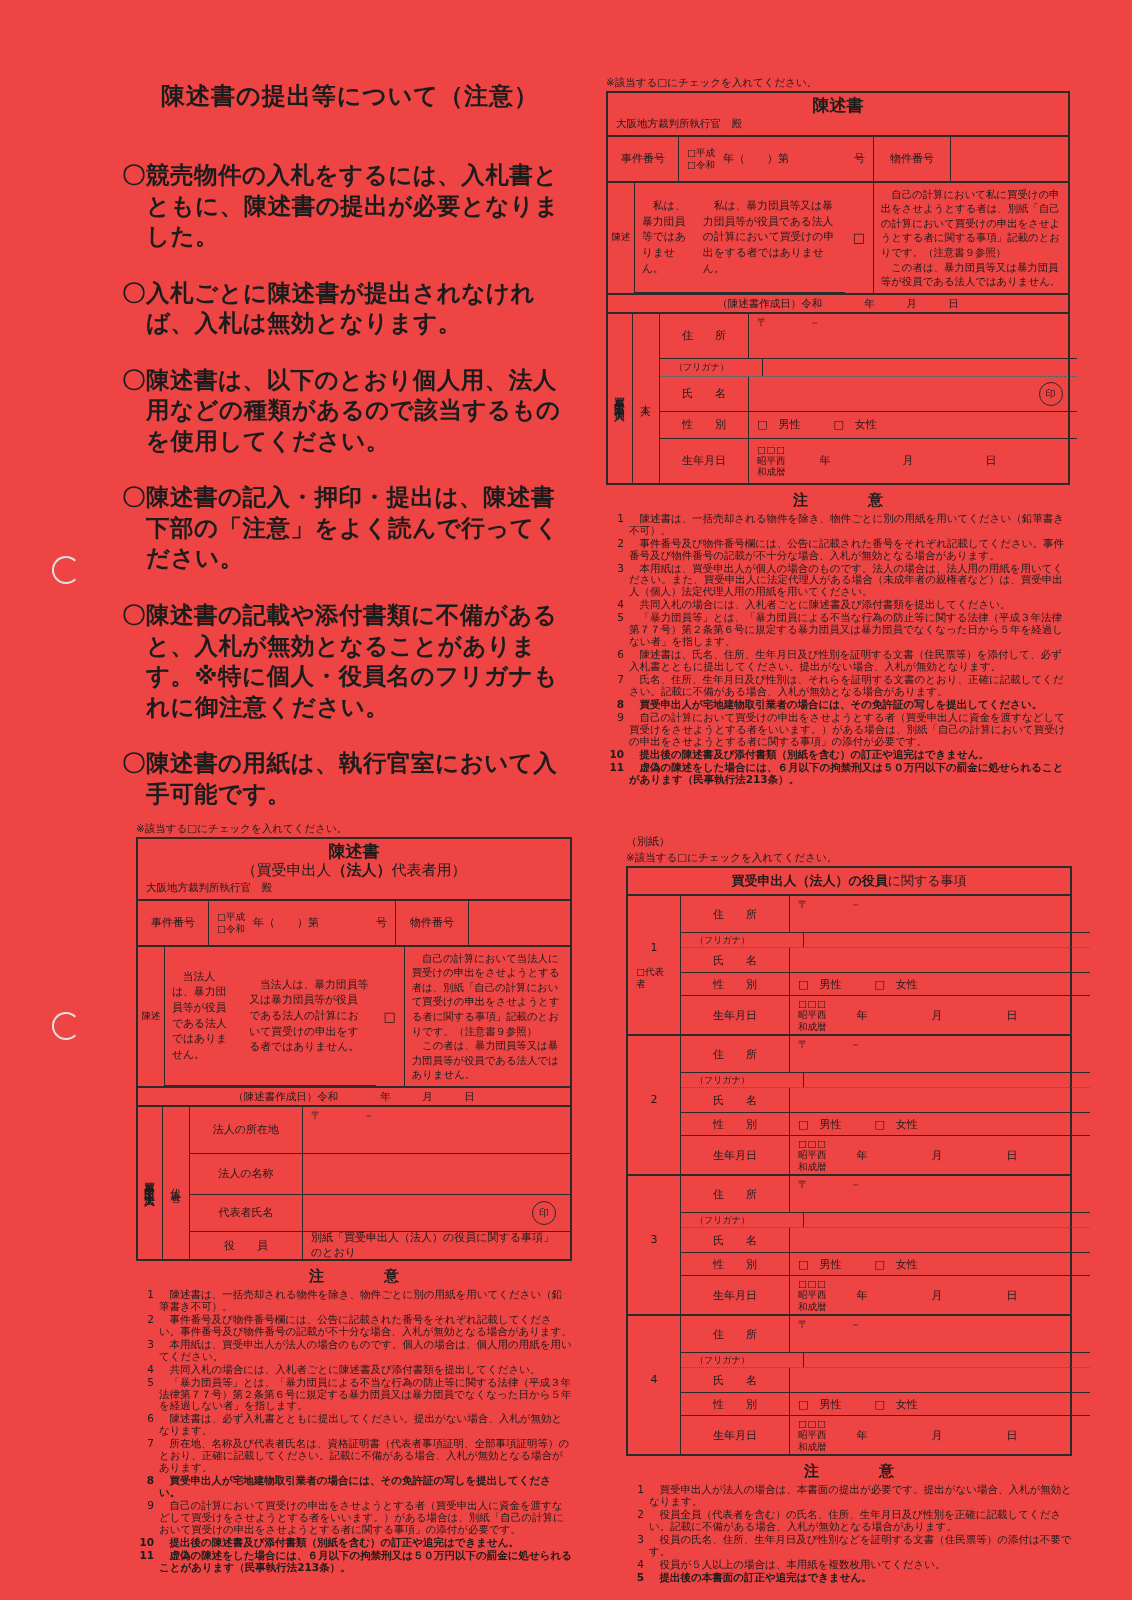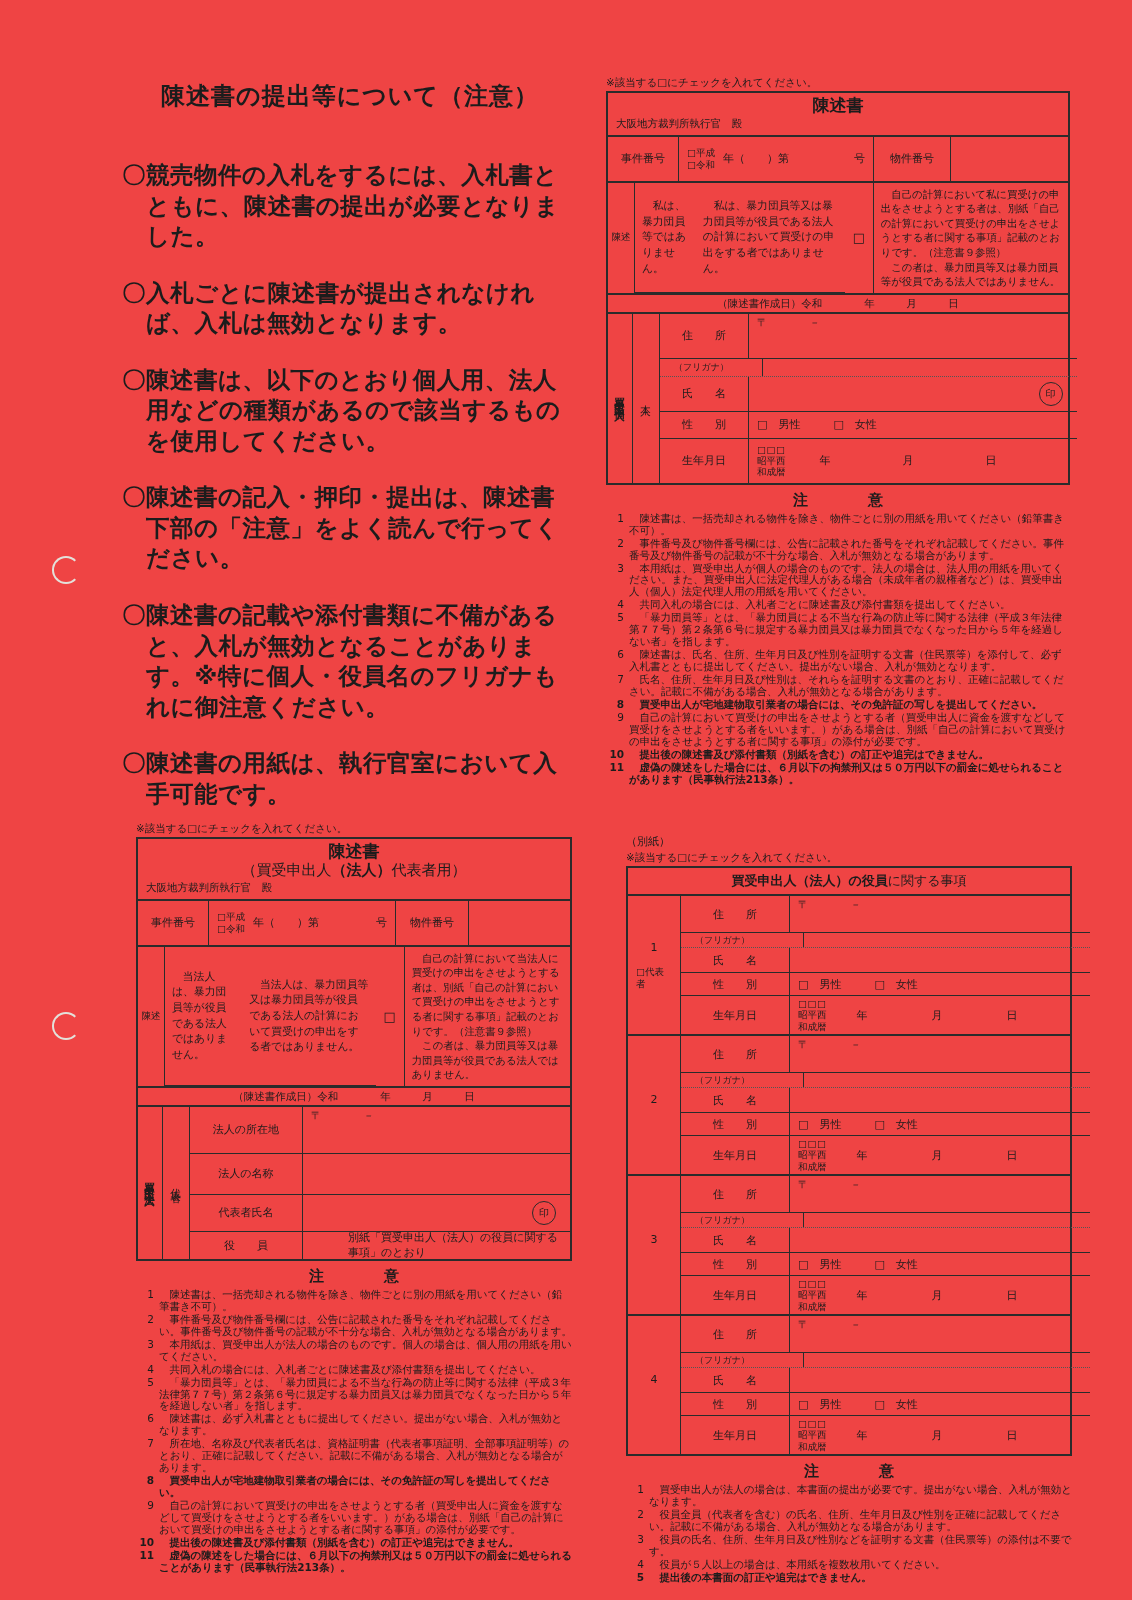--- a/index.html
+++ b/index.html
@@ -324,21 +324,21 @@
             <div class="pval"></div>
           </div>
           <div class="prow" style="height:36px;">
             <div class="plabel wide">代表者氏名</div>
             <div class="pval name-val">
                 <span class="seal">
                   <span>印</span>
                 </span>
               </div>
           </div>
-          <div class="prow" style="height:27px;gap:37px;">
+          <div class="prow" style="height:27px;">
             <div class="plabel wide">役　　員</div>
             <div class="pval gval">別紙「買受申出人（法人）の役員に関する事項」のとおり</div>
           </div>
         </div>
       </div>
     </div>
     <div class="notes-title">注　　　　意</div>
     <div class="notes">
 
         <div class="note">

